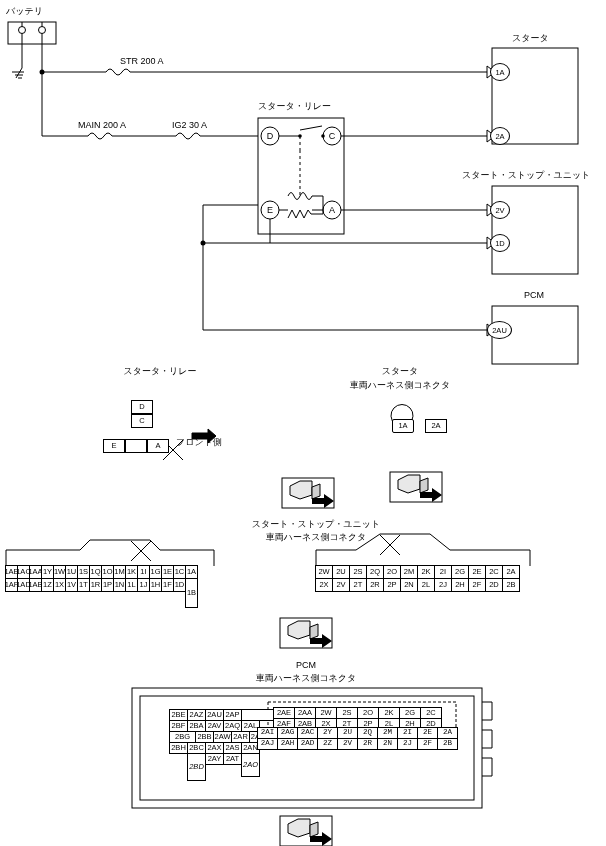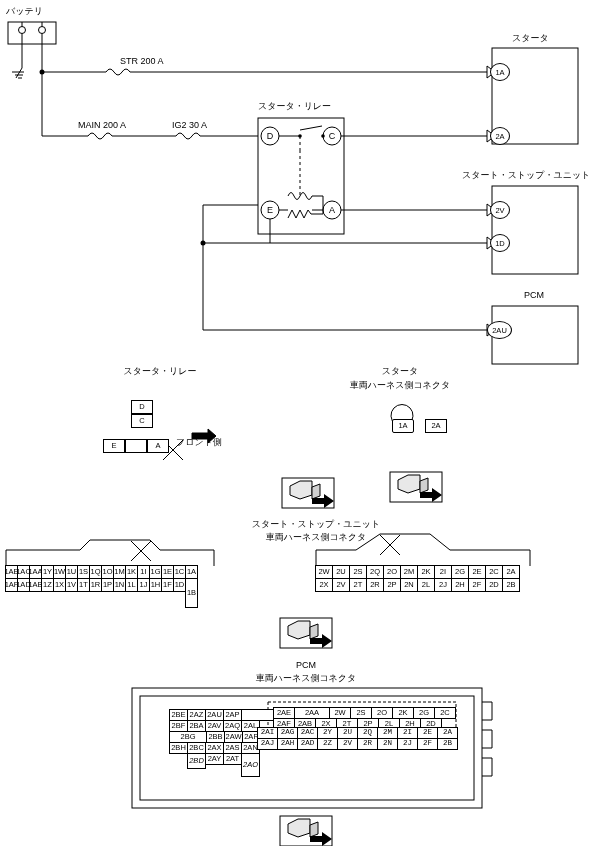--- a/index.html
+++ b/index.html
@@ -266,45 +266,45 @@
         <div class="cl" style="width: 19px; height: 12px; padding-left: 44px;">2AK</div>
       </div>
       <div class="row">
         <div class="cl" style="width: 19px; height: 12px;">2BF</div>
         <div class="cl" style="width: 19px; height: 12px;">2BA</div>
         <div class="cl" style="width: 19px; height: 12px;">2AV</div>
         <div class="cl" style="width: 19px; height: 12px;">2AQ</div>
         <div class="cl" style="width: 19px; height: 12px;">2AL</div>
       </div>
       <div class="row">
-        <div class="cl" style="width: 38px; height: 12px;">2BG</div>
+        <div class="cl" style="width: 27px; height: 12px;">2BG</div>
         <div class="cl" style="width: 19px; height: 12px;">2BB</div>
         <div class="cl" style="width: 19px; height: 12px;">2AW</div>
         <div class="cl" style="width: 19px; height: 12px;">2AR</div>
         <div class="cl" style="width: 19px; height: 12px;">2AM</div>
       </div>
       <div class="row">
         <div class="cl" style="width: 19px; height: 12px;">2BH</div>
         <div class="cl" style="width: 19px; height: 12px;">2BC</div>
         <div class="cl" style="width: 19px; height: 12px;">2AX</div>
         <div class="cl" style="width: 19px; height: 12px;">2AS</div>
         <div class="cl" style="width: 19px; height: 12px;">2AN</div>
       </div>
       <div class="row">
         <div class="cl" style="width: 19px; height: 12px; border: none; background: transparent;"></div>
-        <div class="cl" style="width: 19px; height: 16px; font-style: italic;">2BD</div>
+        <div class="cl" style="width: 19px; height: 28px; font-style: italic;">2BD</div>
         <div class="cl" style="width: 19px; height: 12px;">2AY</div>
         <div class="cl" style="width: 19px; height: 12px;">2AT</div>
         <div class="cl" style="width: 19px; height: 24px; font-style: italic;">2AO</div>
       </div>
     </div>
   <div class="tbl" id="pcm-rtop" style="left:274px;top:708px;">
       <div class="row">
         <div class="cl" style="width: 22px; height: 12px;">2AE</div>
-        <div class="cl" style="width: 36px; height: 12px;">2AA</div>
+        <div class="cl" style="width: 22px; height: 12px;">2AA</div>
         <div class="cl" style="width: 22px; height: 12px;">2W</div>
         <div class="cl" style="width: 22px; height: 12px;">2S</div>
         <div class="cl" style="width: 22px; height: 12px;">2O</div>
         <div class="cl" style="width: 22px; height: 12px;">2K</div>
         <div class="cl" style="width: 22px; height: 12px;">2G</div>
         <div class="cl" style="width: 22px; height: 12px;">2C</div>
       </div>
       <div class="row">
         <div class="cl" style="width: 22px; height: 12px;">2AF</div>
         <div class="cl" style="width: 22px; height: 12px;">2AB</div>

